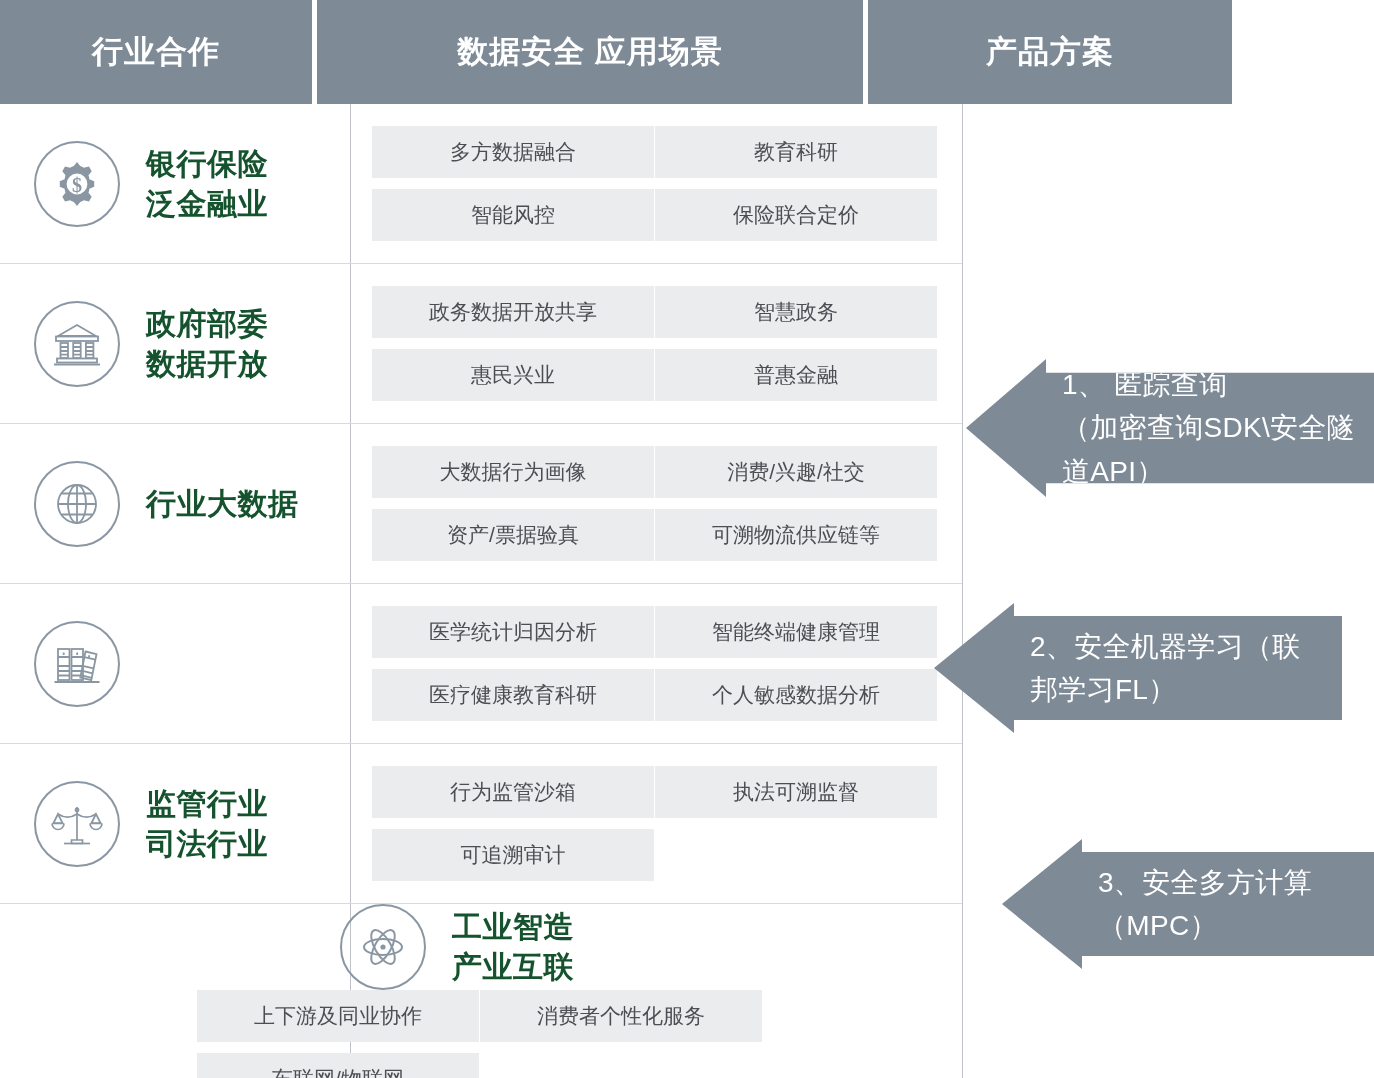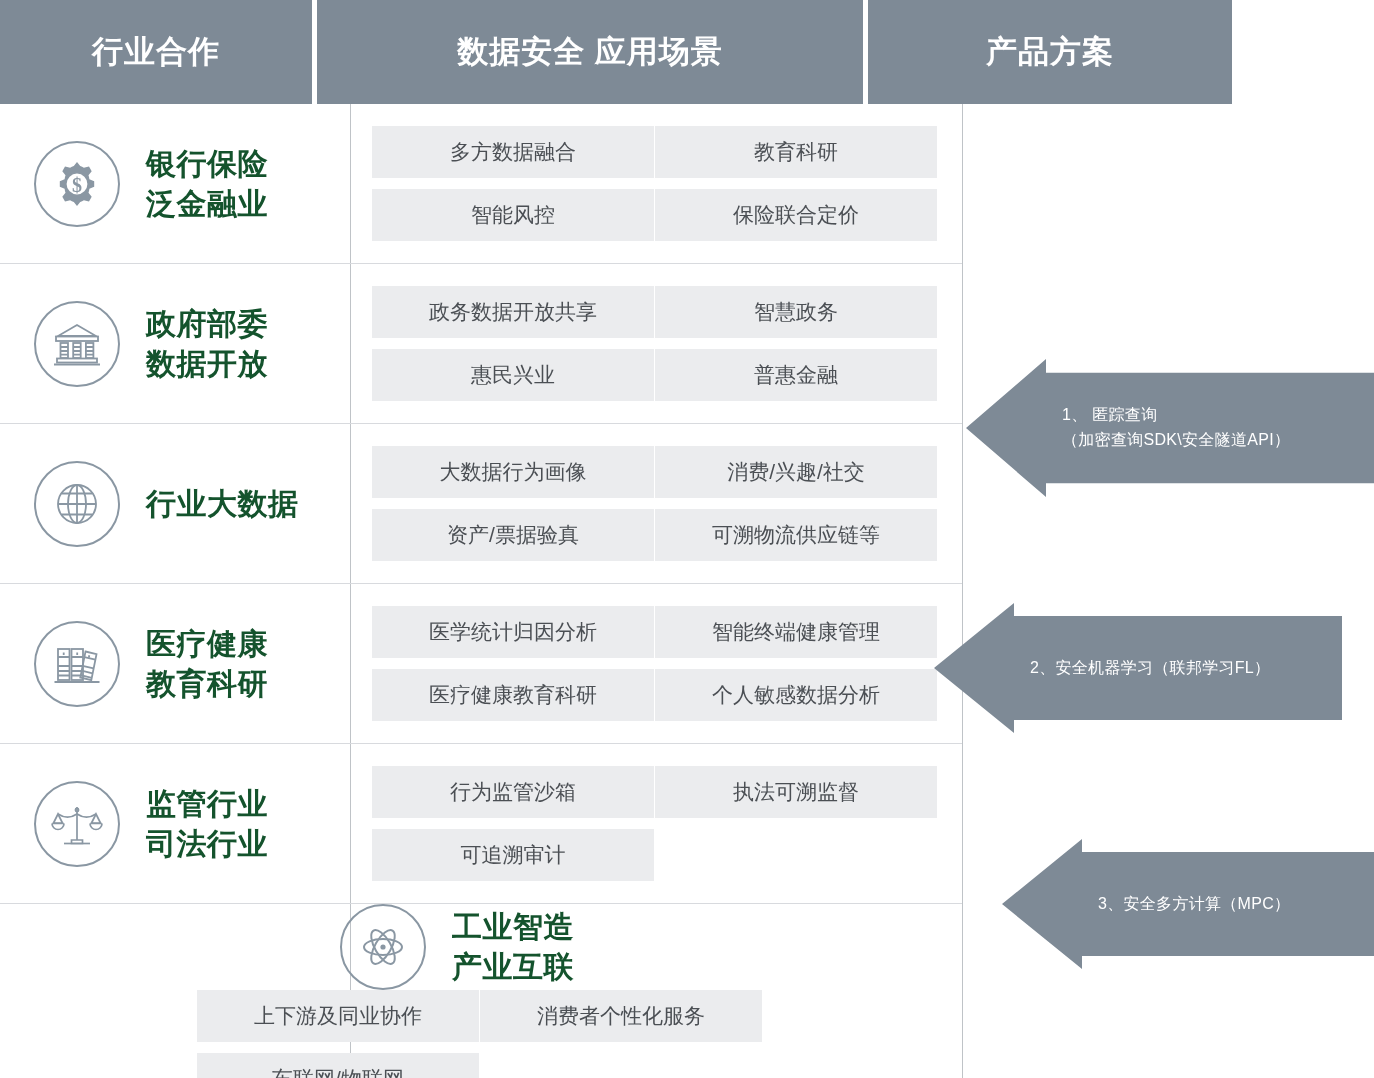--- a/index.html
+++ b/index.html
@@ -134,21 +134,21 @@
     color: #ffffff;
     display: flex;
     align-items: center;
     box-sizing: border-box;
     -webkit-clip-path: polygon(0% 50%, 80px 0%, 80px 10%, 100% 10%, 100% 90%, 80px 90%, 80px 100%);
     clip-path: polygon(0% 50%, 80px 0%, 80px 10%, 100% 10%, 100% 90%, 80px 90%, 80px 100%);
   }
   .arrow-text {
     padding-left: 96px;
     padding-right: 14px;
-    font-size: 16px;
+    font-size: 28px;
     line-height: 1.55;
     white-space: pre-line;
     letter-spacing: 0.3px;
   }
   .arrow-1 { left: 966px; top: 255px;  width: 408px; height: 138px; }
   .arrow-2 { left: 934px; top: 499px;  width: 408px; height: 130px; }
   .arrow-3 { left: 1002px; top: 735px;  width: 408px; height: 130px; }
 </style>
 </head>
 <body>
@@ -256,22 +256,20 @@
               <rect x="21.5" y="9" width="11.5" height="31"></rect>
               <path d="M35.5 11.5l11 2.6-5.2 26-11-2.6 5.2-26z"></path>
               <path d="M8 17h11.5M21.5 17h11.5"></path>
               <path d="M8 26h11.5M21.5 26h11.5M8 31h11.5M21.5 31h11.5M8 35.5h11.5M21.5 35.5h11.5"></path>
               <path d="M34.4 17.1l11 2.6M32.6 25.8l11 2.6M31.6 30.7l11 2.6M30.7 35.2l11 2.6"></path>
               <path d="M13.7 12.5v2.4M27.2 12.5v2.4M39.3 15.2l-.5 2.4"></path>
               <path d="M4.5 42h45"></path>
             </g>
           </svg>
         </div>
-        <div class="ind-label">医疗健康
-教育科研</div>
       </div>
       <div class="scen-cell">
         <div class="scen-grid">
           <div class="tag">医学统计归因分析</div>
           <div class="tag">智能终端健康管理</div>
           <div class="tag">医疗健康教育科研</div>
           <div class="tag">个人敏感数据分析</div>
         </div>
       </div>
     </div>

